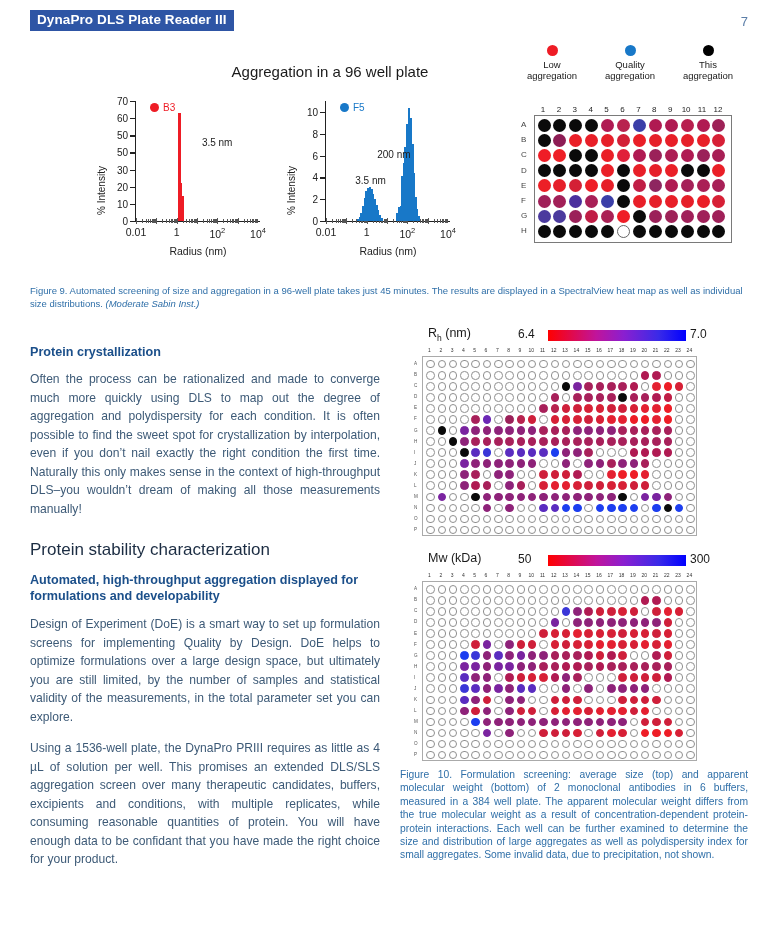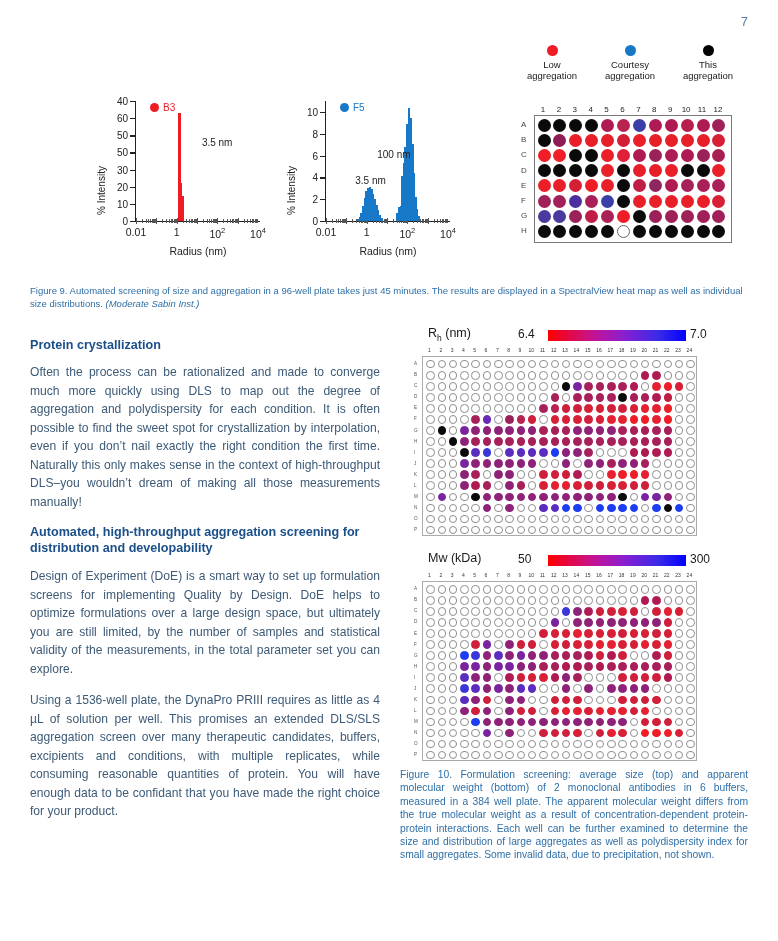--- a/index.html
+++ b/index.html
@@ -62,21 +62,21 @@
   .p96-rowlab{position:absolute;left:6px;font-size:8px;color:#444;transform:translateY(-50%);}
   .p96-well{position:absolute;width:13px;height:13px;border-radius:50%;}
 
   
   #fig9-caption{position:absolute;left:30px;top:285px;width:718px;
     font-size:9.5px;line-height:12.5px;color:#2f6fa8;}
   #fig9-caption i{font-style:italic;}
 
   
   #left-col{position:absolute;left:30px;top:330px;width:350px;}
-  .h-sub{font-size:12.6px;font-weight:bold;color:#1b4f8a;margin:8px 0 11px 0;}
+  .h-sub{font-size:12.6px;font-weight:bold;color:#1b4f8a;margin:15px 0 11px 0;}
   .h-main{font-size:17px;font-weight:normal;color:#1b2c42;margin:22px 0 12px 0;}
   .h-sub2{font-size:12.6px;font-weight:bold;color:#1b4f8a;margin:0 0 11px 0;line-height:16px;}
   .para{font-size:12.1px;line-height:18.5px;color:#3d5a77;text-align:justify;margin:0 0 13px 0;}
 
   
   #right-col{position:absolute;left:400px;top:325px;width:348px;}
   .legend-row{position:relative;height:20px;margin-bottom:2px;}
   .legend-title{position:absolute;left:28px;top:1px;font-size:12.5px;color:#1a1a1a;}
   .legend-title sub{font-size:8.5px;}
   .legend-min{position:absolute;top:2px;font-size:12px;color:#1a1a1a;}
@@ -92,44 +92,46 @@
   .p384-rowlab{position:absolute;left:14px;font-size:4.6px;color:#555;transform:translateY(-50%);}
   .p384-well{position:absolute;border-radius:50%;box-sizing:border-box;}
 
   #fig10-caption{position:absolute;left:400px;top:768px;width:348px;
     font-size:10.3px;line-height:13.4px;color:#2f6fa8;text-align:justify;}
 </style>
 </head>
 <body>
 
 <div id="header-bar">
+  <span id="running-title">DynaPro DLS Plate Reader III</span>
   <span id="page-number">7</span>
 </div>
 
 <div id="figure9">
+  <div id="fig9-title">Aggregation in a 96 well plate</div>
   <div id="chart-b3" class="dist-chart">
       <div class="axis-y-label" style="top: 122px;">% Intensity</div>
       <div class="axis-line-y"></div>
       <div class="axis-line-x"></div>
       <div class="ytick" style="top: 128px;"></div>
       <div class="ytick-lab" style="position: absolute; left: 0px; width: 30px; text-align: right; top: 128px;">0</div>
       <div class="ytick" style="top: 110.857px;"></div>
       <div class="ytick-lab" style="position: absolute; left: 0px; width: 30px; text-align: right; top: 110.857px;">10</div>
       <div class="ytick" style="top: 93.7143px;"></div>
       <div class="ytick-lab" style="position: absolute; left: 0px; width: 30px; text-align: right; top: 93.7143px;">20</div>
       <div class="ytick" style="top: 76.5714px;"></div>
       <div class="ytick-lab" style="position: absolute; left: 0px; width: 30px; text-align: right; top: 76.5714px;">30</div>
       <div class="ytick" style="top: 59.4286px;"></div>
       <div class="ytick-lab" style="position: absolute; left: 0px; width: 30px; text-align: right; top: 59.4286px;">50</div>
       <div class="ytick" style="top: 42.2857px;"></div>
       <div class="ytick-lab" style="position: absolute; left: 0px; width: 30px; text-align: right; top: 42.2857px;">50</div>
       <div class="ytick" style="top: 25.1429px;"></div>
       <div class="ytick-lab" style="position: absolute; left: 0px; width: 30px; text-align: right; top: 25.1429px;">60</div>
       <div class="ytick" style="top: 8px;"></div>
-      <div class="ytick-lab" style="position: absolute; left: 0px; width: 30px; text-align: right; top: 8px;">40</div>
+      <div class="ytick-lab" style="position: absolute; left: 0px; width: 30px; text-align: right; top: 8px;">70</div>
       <div class="minor-tick" style="left: 38px; height: 6px; top: 125px;"></div>
       <div class="minor-tick" style="left: 44.1209px; height: 4px; top: 126px;"></div>
       <div class="minor-tick" style="left: 47.7015px; height: 4px; top: 126px;"></div>
       <div class="minor-tick" style="left: 50.2419px; height: 4px; top: 126px;"></div>
       <div class="minor-tick" style="left: 52.2124px; height: 4px; top: 126px;"></div>
       <div class="minor-tick" style="left: 53.8224px; height: 4px; top: 126px;"></div>
       <div class="minor-tick" style="left: 55.1837px; height: 4px; top: 126px;"></div>
       <div class="minor-tick" style="left: 56.3628px; height: 4px; top: 126px;"></div>
       <div class="minor-tick" style="left: 57.4029px; height: 4px; top: 126px;"></div>
       <div class="minor-tick" style="left: 58.3333px; height: 6px; top: 125px;"></div>
@@ -288,33 +290,33 @@
       <div class="bar" style="left: 118.033px; width: 2.6px; height: 97.0909px; bottom: 57px; top: 30.9091px; position: absolute; background: rgb(24, 120, 200);"></div>
       <div class="bar" style="left: 119.66px; width: 2.6px; height: 112.909px; bottom: 57px; top: 15.0909px; position: absolute; background: rgb(24, 120, 200);"></div>
       <div class="bar" style="left: 121.287px; width: 2.6px; height: 102.545px; bottom: 57px; top: 25.4545px; position: absolute; background: rgb(24, 120, 200);"></div>
       <div class="bar" style="left: 122.913px; width: 2.6px; height: 77.4545px; bottom: 57px; top: 50.5455px; position: absolute; background: rgb(24, 120, 200);"></div>
       <div class="bar" style="left: 124.54px; width: 2.6px; height: 48px; bottom: 57px; top: 80px; position: absolute; background: rgb(24, 120, 200);"></div>
       <div class="bar" style="left: 126.167px; width: 2.6px; height: 24px; bottom: 57px; top: 104px; position: absolute; background: rgb(24, 120, 200);"></div>
       <div class="bar" style="left: 127.793px; width: 2.6px; height: 12px; bottom: 57px; top: 116px; position: absolute; background: rgb(24, 120, 200);"></div>
       <div class="bar" style="left: 129.42px; width: 2.6px; height: 5.45455px; bottom: 57px; top: 122.545px; position: absolute; background: rgb(24, 120, 200);"></div>
       <div class="series-dot" style="background: rgb(24, 120, 200); left: 52px; top: 10px;"></div>
       <div class="series-lab" style="color: rgb(24, 120, 200); left: 65px; top: 9px;">F5</div>
-      <div class="peak-lab" style="left: 89.24px; top: 56px;">100 nm</div>
+      <div class="peak-lab" style="left: 89.24px; top: 56px;">200 nm</div>
       <div class="peak-lab" style="left: 67.28px; top: 82.4px;">3.5 nm</div>
     </div>
 
   <div id="plate96-legend">
       <div class="leg96" style="left: 0px; top: 0px;">
         <div class="dot" style="background: rgb(238, 28, 37);"></div>
         <div class="t">Low</div>
         <div class="t">aggregation</div>
       </div>
       <div class="leg96" style="left: 78px; top: 0px;">
         <div class="dot" style="background: rgb(24, 120, 200);"></div>
-        <div class="t">Courtesy</div>
+        <div class="t">Quality</div>
         <div class="t">aggregation</div>
       </div>
       <div class="leg96" style="left: 156px; top: 0px;">
         <div class="dot" style="background: rgb(0, 0, 0);"></div>
         <div class="t">This</div>
         <div class="t">aggregation</div>
       </div>
     </div>
   <div id="plate96">
     <div id="plate96-colnums">
@@ -441,21 +443,22 @@
 </div>
 
 <div id="fig9-caption">
   <span>Figure 9. Automated screening of size and aggregation in a 96-well plate takes just 45 minutes. The results are displayed in a SpectralView heat map as well as individual size distributions.</span>
   <i>(Moderate Sabin Inst.)</i>
 </div>
 
 <div id="left-col">
   <h3 class="h-sub">Protein crystallization</h3>
   <p class="para">Often the process can be rationalized and made to converge much more quickly using DLS to map out the degree of aggregation and polydispersity for each condition. It is often possible to find the sweet spot for crystallization by interpolation, even if you don’t nail exactly the right condition the first time. Naturally this only makes sense in the context of high-throughput DLS–you wouldn’t dream of making all those measurements manually!</p>
-  <h3 class="h-sub2">Automated, high-throughput aggregation screening for distribution and developability</h3>
+  <h2 class="h-main">Protein stability characterization</h2>
+  <h3 class="h-sub2">Automated, high-throughput aggregation displayed for formulations and developability</h3>
   <p class="para">Design of Experiment (DoE) is a smart way to set up formulation screens for implementing Quality by Design. DoE helps to optimize formulations over a large design space, but ultimately you are still limited, by the number of samples and statistical validity of the measurements, in the total parameter set you can explore.</p>
   <p class="para">Using a 1536-well plate, the DynaPro PRIII requires as little as 4 µL of solution per well. This promises an extended DLS/SLS aggregation screen over many therapeutic candidates, buffers, excipients and conditions, with multiple replicates, while consuming reasonable quantities of protein. You will have enough data to be confidant that you have made the right choice for your product.</p>
 </div>
 
 <div id="right-col">
     <div style="margin-bottom: 12px;">
       <div class="legend-row">
         <div class="legend-title">R<sub>h</sub> (nm)</div>
         <div class="legend-min" style="left: 118px;">6.4</div>
         <div class="legend-bar" style="left: 148px; width: 138px;"></div>

